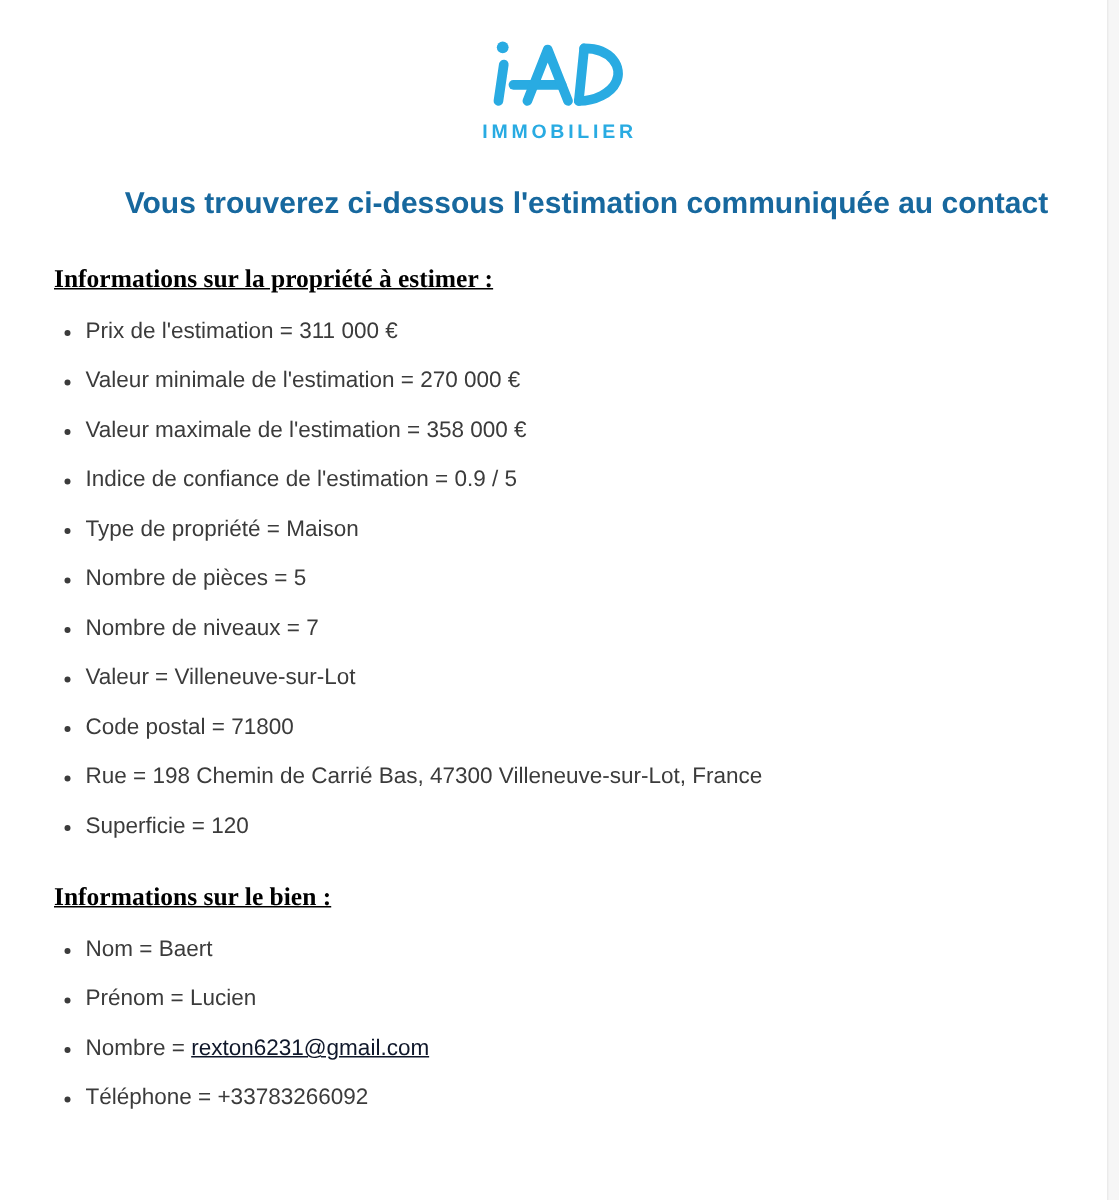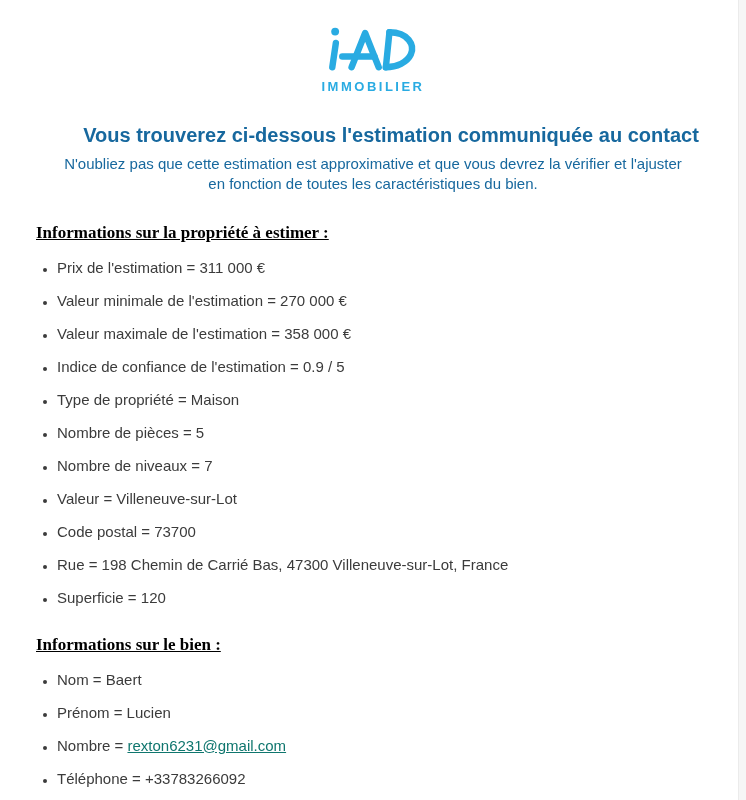--- a/index.html
+++ b/index.html
@@ -63,21 +63,21 @@
     list-style: disc outside;
     color: #3b3b3b;
     font-size: 15px;
   }
   ul.bullets li {
     margin-bottom: 15px;
     line-height: 1.2;
   }
   ul.bullets li::marker { color: #3b3b3b; font-size: 12px; }
   a.email-link {
-    color: #0f766e;
+    color: #0f172a;
     text-decoration: underline;
     cursor: pointer;
   }
   .lead-section { margin-bottom: 36px; }
 </style>
 </head>
 <body>
 
 <div class="page">
   <div class="right-strip"></div>
@@ -90,36 +90,32 @@
         <path d="M27 47 L72 47"></path>
         <path d="M40 62 L59 14 L78 62"></path>
         <path d="M93 13 L88 62"></path>
         <path d="M93 13 C119 13 129 31 123 44 C118 55 103 62 88 62"></path>
       </g>
     </svg>
     <div class="logo-sub">IMMOBILIER</div>
   </div>
 
   <div class="title">Vous trouverez ci-dessous l'estimation communiquée au contact</div>
-  <div class="subtitle">
-    <div>N'oubliez pas que cette estimation est approximative et que vous devrez la vérifier et l'ajuster</div>
-    <div>en fonction de toutes les caractéristiques du bien.</div>
-  </div>
 
   <div class="section-heading">Informations sur la propriété à estimer :</div>
   <ul class="bullets">
     <li>Prix de l'estimation = 311 000 €</li>
     <li>Valeur minimale de l'estimation = 270 000 €</li>
     <li>Valeur maximale de l'estimation = 358 000 €</li>
     <li>Indice de confiance de l'estimation = 0.9 / 5</li>
     <li>Type de propriété = Maison</li>
     <li>Nombre de pièces = 5</li>
     <li>Nombre de niveaux = 7</li>
     <li>Valeur = Villeneuve-sur-Lot</li>
-    <li>Code postal = 73700</li>
+    <li>Code postal = 71800</li>
     <li>Rue = 198 Chemin de Carrié Bas, 47300 Villeneuve-sur-Lot, France</li>
     <li>Superficie = 120</li>
   </ul>
 
   <div class="lead-section">
     <div class="section-heading">Informations sur le bien :</div>
     <ul class="bullets">
       <li>Nom = Baert</li>
       <li>Prénom = Lucien</li>
       <li><span>Nombre = </span><a class="email-link">rexton6231@gmail.com</a></li>

